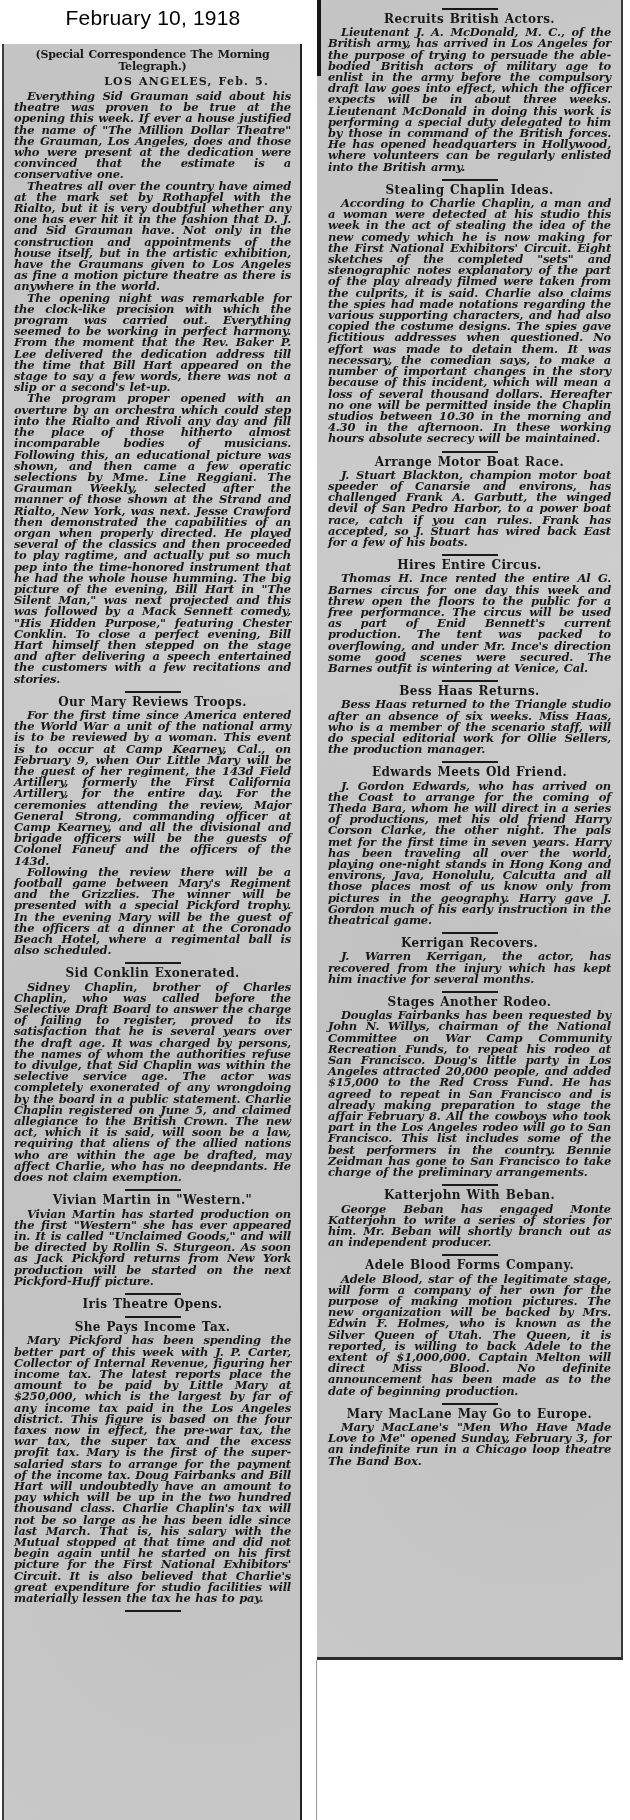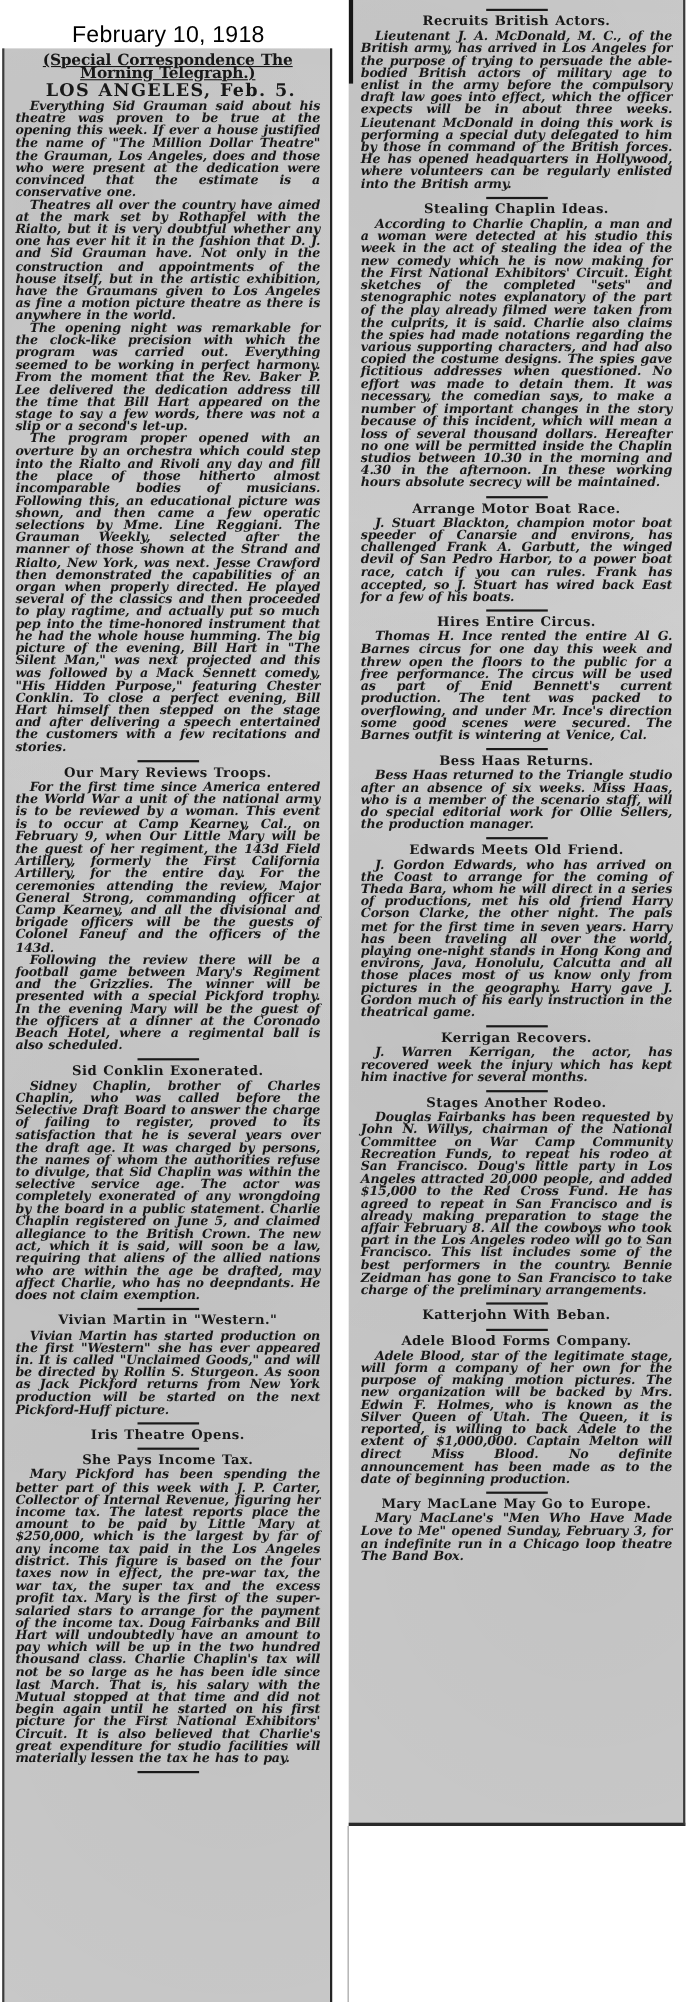--- a/index.html
+++ b/index.html
@@ -3,21 +3,21 @@
 <meta charset="utf-8">
 <style>
   html,body{margin:0;padding:0;}
   body{
     width:630px;height:1820px;position:relative;background:#ffffff;
     font-family:"Liberation Sans",sans-serif;overflow:hidden;
   }
   .date-title{
     position:absolute;top:6px;left:0;width:306px;text-align:center;
     font-family:"Liberation Sans",sans-serif;font-size:21px;font-weight:400;
-    color:#000;letter-spacing:0.2px;margin-top:14px;
+    color:#000;letter-spacing:0.2px;
   }
   .paper{
     position:absolute;box-sizing:border-box;overflow:hidden;
     background-color:#cdcdcd;
     background-image:
       radial-gradient(circle at 15% 8%,  rgba(0,0,0,0.06), transparent 40%),
       radial-gradient(circle at 85% 25%, rgba(255,255,255,0.10), transparent 45%),
       radial-gradient(circle at 30% 55%, rgba(0,0,0,0.05), transparent 50%),
       radial-gradient(circle at 70% 85%, rgba(0,0,0,0.05), transparent 45%);
     color:#181818;
@@ -38,25 +38,25 @@
     padding:2px 10px 24px 11px;
   }
   .edge-mark-topleft{
     position:absolute;left:0;top:0;width:4px;height:76px;background:#161616;
   }
   .gutter-tail-line{
     position:absolute;left:316px;top:1660px;width:1px;height:160px;background:#9a9a9a;
   }
   .credit-line{
     margin:0 0 2px 0;text-align:center;text-indent:0;
-    font-size:14px;line-height:12px;text-decoration:underline;
+    font-size:11px;line-height:12px;
   }
   .dateline{
     margin:0 0 2px 0;text-align:right;padding-right:22px;text-indent:0;
-    font-size:16px;letter-spacing:1.2px;line-height:14px;
+    font-size:11px;letter-spacing:1.2px;line-height:14px;
   }
   .np-para{margin:0;text-indent:13px;font-style:italic;}
   .np-heading{
     margin:1px 0 2px 0;text-align:center;text-indent:0;
     font-size:12px;letter-spacing:0.4px;font-weight:700;
   }
   .section-rule{
     width:56px;border-top:2px solid #1a1a1a;margin:6px auto 4px auto;height:0;
   }
 </style>
@@ -108,26 +108,27 @@
       <h3 class="np-heading">Hires Entire Circus.</h3>
       <p class="np-para">Thomas H. Ince rented the entire Al G. Barnes circus for one day this week and threw open the floors to the public for a free performance. The circus will be used as part of Enid Bennett's current production. The tent was packed to overflowing, and under Mr. Ince's direction some good scenes were secured. The Barnes outfit is wintering at Venice, Cal.</p>
       <div class="section-rule"></div>
       <h3 class="np-heading">Bess Haas Returns.</h3>
       <p class="np-para">Bess Haas returned to the Triangle studio after an absence of six weeks. Miss Haas, who is a member of the scenario staff, will do special editorial work for Ollie Sellers, the production manager.</p>
       <div class="section-rule"></div>
       <h3 class="np-heading">Edwards Meets Old Friend.</h3>
       <p class="np-para">J. Gordon Edwards, who has arrived on the Coast to arrange for the coming of Theda Bara, whom he will direct in a series of productions, met his old friend Harry Corson Clarke, the other night. The pals met for the first time in seven years. Harry has been traveling all over the world, playing one-night stands in Hong Kong and environs, Java, Honolulu, Calcutta and all those places most of us know only from pictures in the geography. Harry gave J. Gordon much of his early instruction in the theatrical game.</p>
       <div class="section-rule"></div>
       <h3 class="np-heading">Kerrigan Recovers.</h3>
-      <p class="np-para">J. Warren Kerrigan, the actor, has recovered week the injury which has kept him inactive for several months.</p>
+      <p class="np-para">J. Warren Kerrigan, the actor, has recovered from the injury which has kept him inactive for several months.</p>
       <div class="section-rule"></div>
       <h3 class="np-heading">Stages Another Rodeo.</h3>
       <p class="np-para">Douglas Fairbanks has been requested by John N. Willys, chairman of the National Committee on War Camp Community Recreation Funds, to repeat his rodeo at San Francisco. Doug's little party in Los Angeles attracted 20,000 people, and added $15,000 to the Red Cross Fund. He has agreed to repeat in San Francisco and is already making preparation to stage the affair February 8. All the cowboys who took part in the Los Angeles rodeo will go to San Francisco. This list includes some of the best performers in the country. Bennie Zeidman has gone to San Francisco to take charge of the preliminary arrangements.</p>
       <div class="section-rule"></div>
       <h3 class="np-heading">Katterjohn With Beban.</h3>
+      <p class="np-para">George Beban has engaged Monte Katterjohn to write a series of stories for him. Mr. Beban will shortly branch out as an independent producer.</p>
       <div class="section-rule"></div>
       <h3 class="np-heading">Adele Blood Forms Company.</h3>
       <p class="np-para">Adele Blood, star of the legitimate stage, will form a company of her own for the purpose of making motion pictures. The new organization will be backed by Mrs. Edwin F. Holmes, who is known as the Silver Queen of Utah. The Queen, it is reported, is willing to back Adele to the extent of $1,000,000. Captain Melton will direct Miss Blood. No definite announcement has been made as to the date of beginning production.</p>
       <div class="section-rule"></div>
       <h3 class="np-heading">Mary MacLane May Go to Europe.</h3>
       <p class="np-para">Mary MacLane's "Men Who Have Made Love to Me" opened Sunday, February 3, for an indefinite run in a Chicago loop theatre The Band Box.</p>
     </div>
 </div>
 
 <div class="gutter-tail-line"></div>

